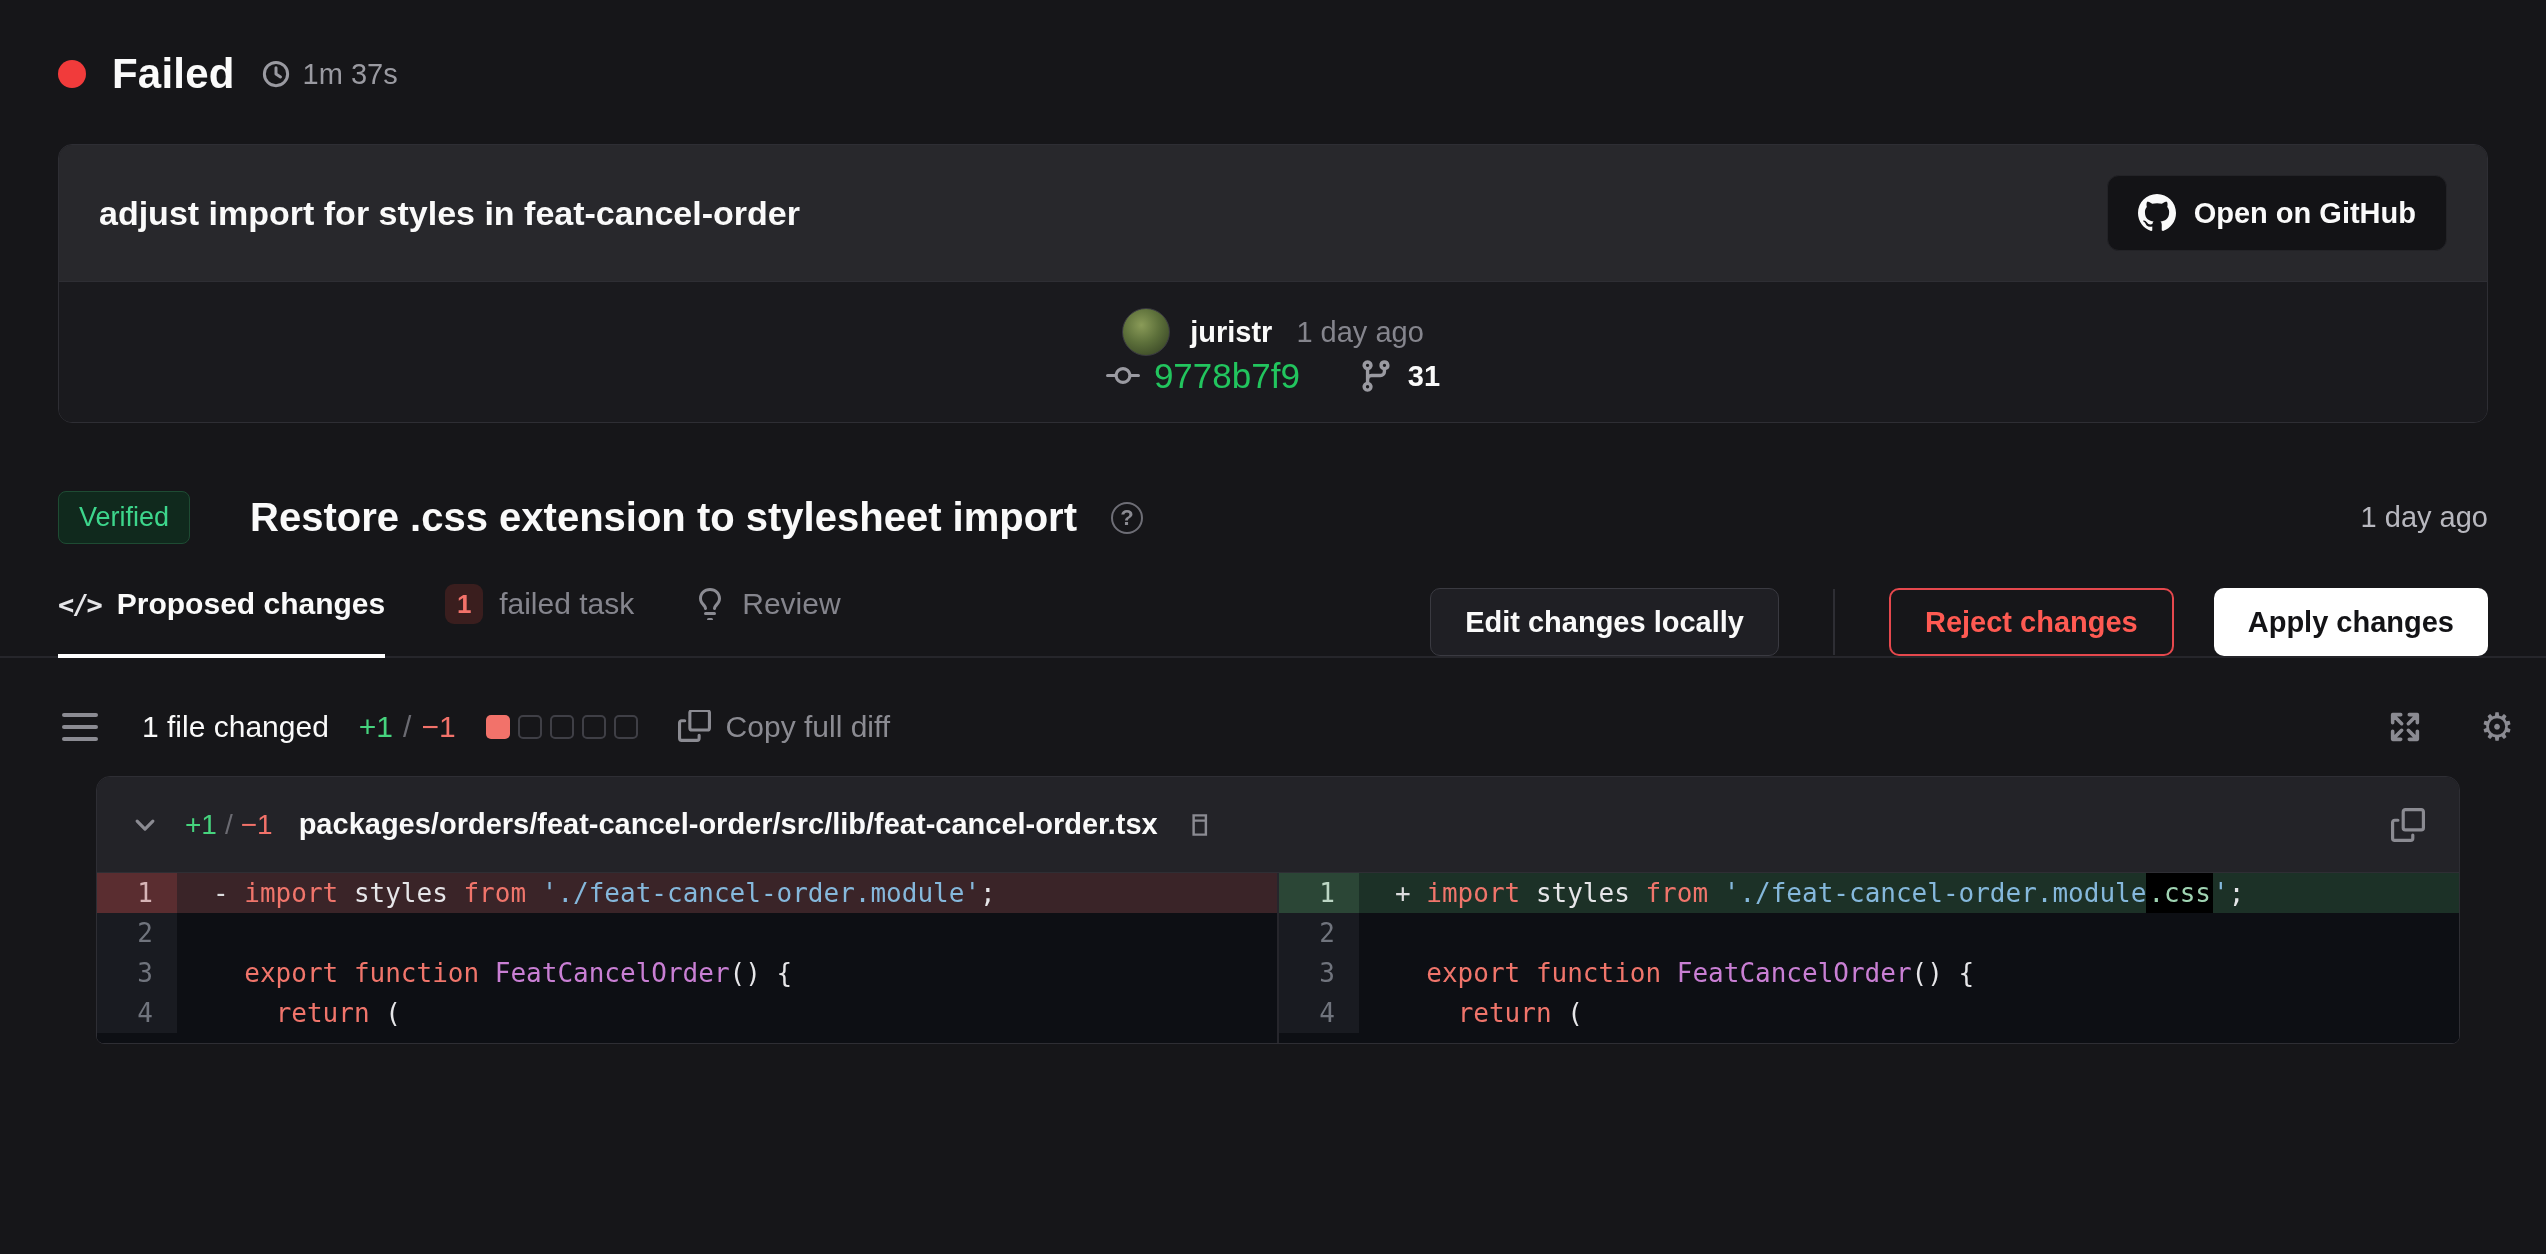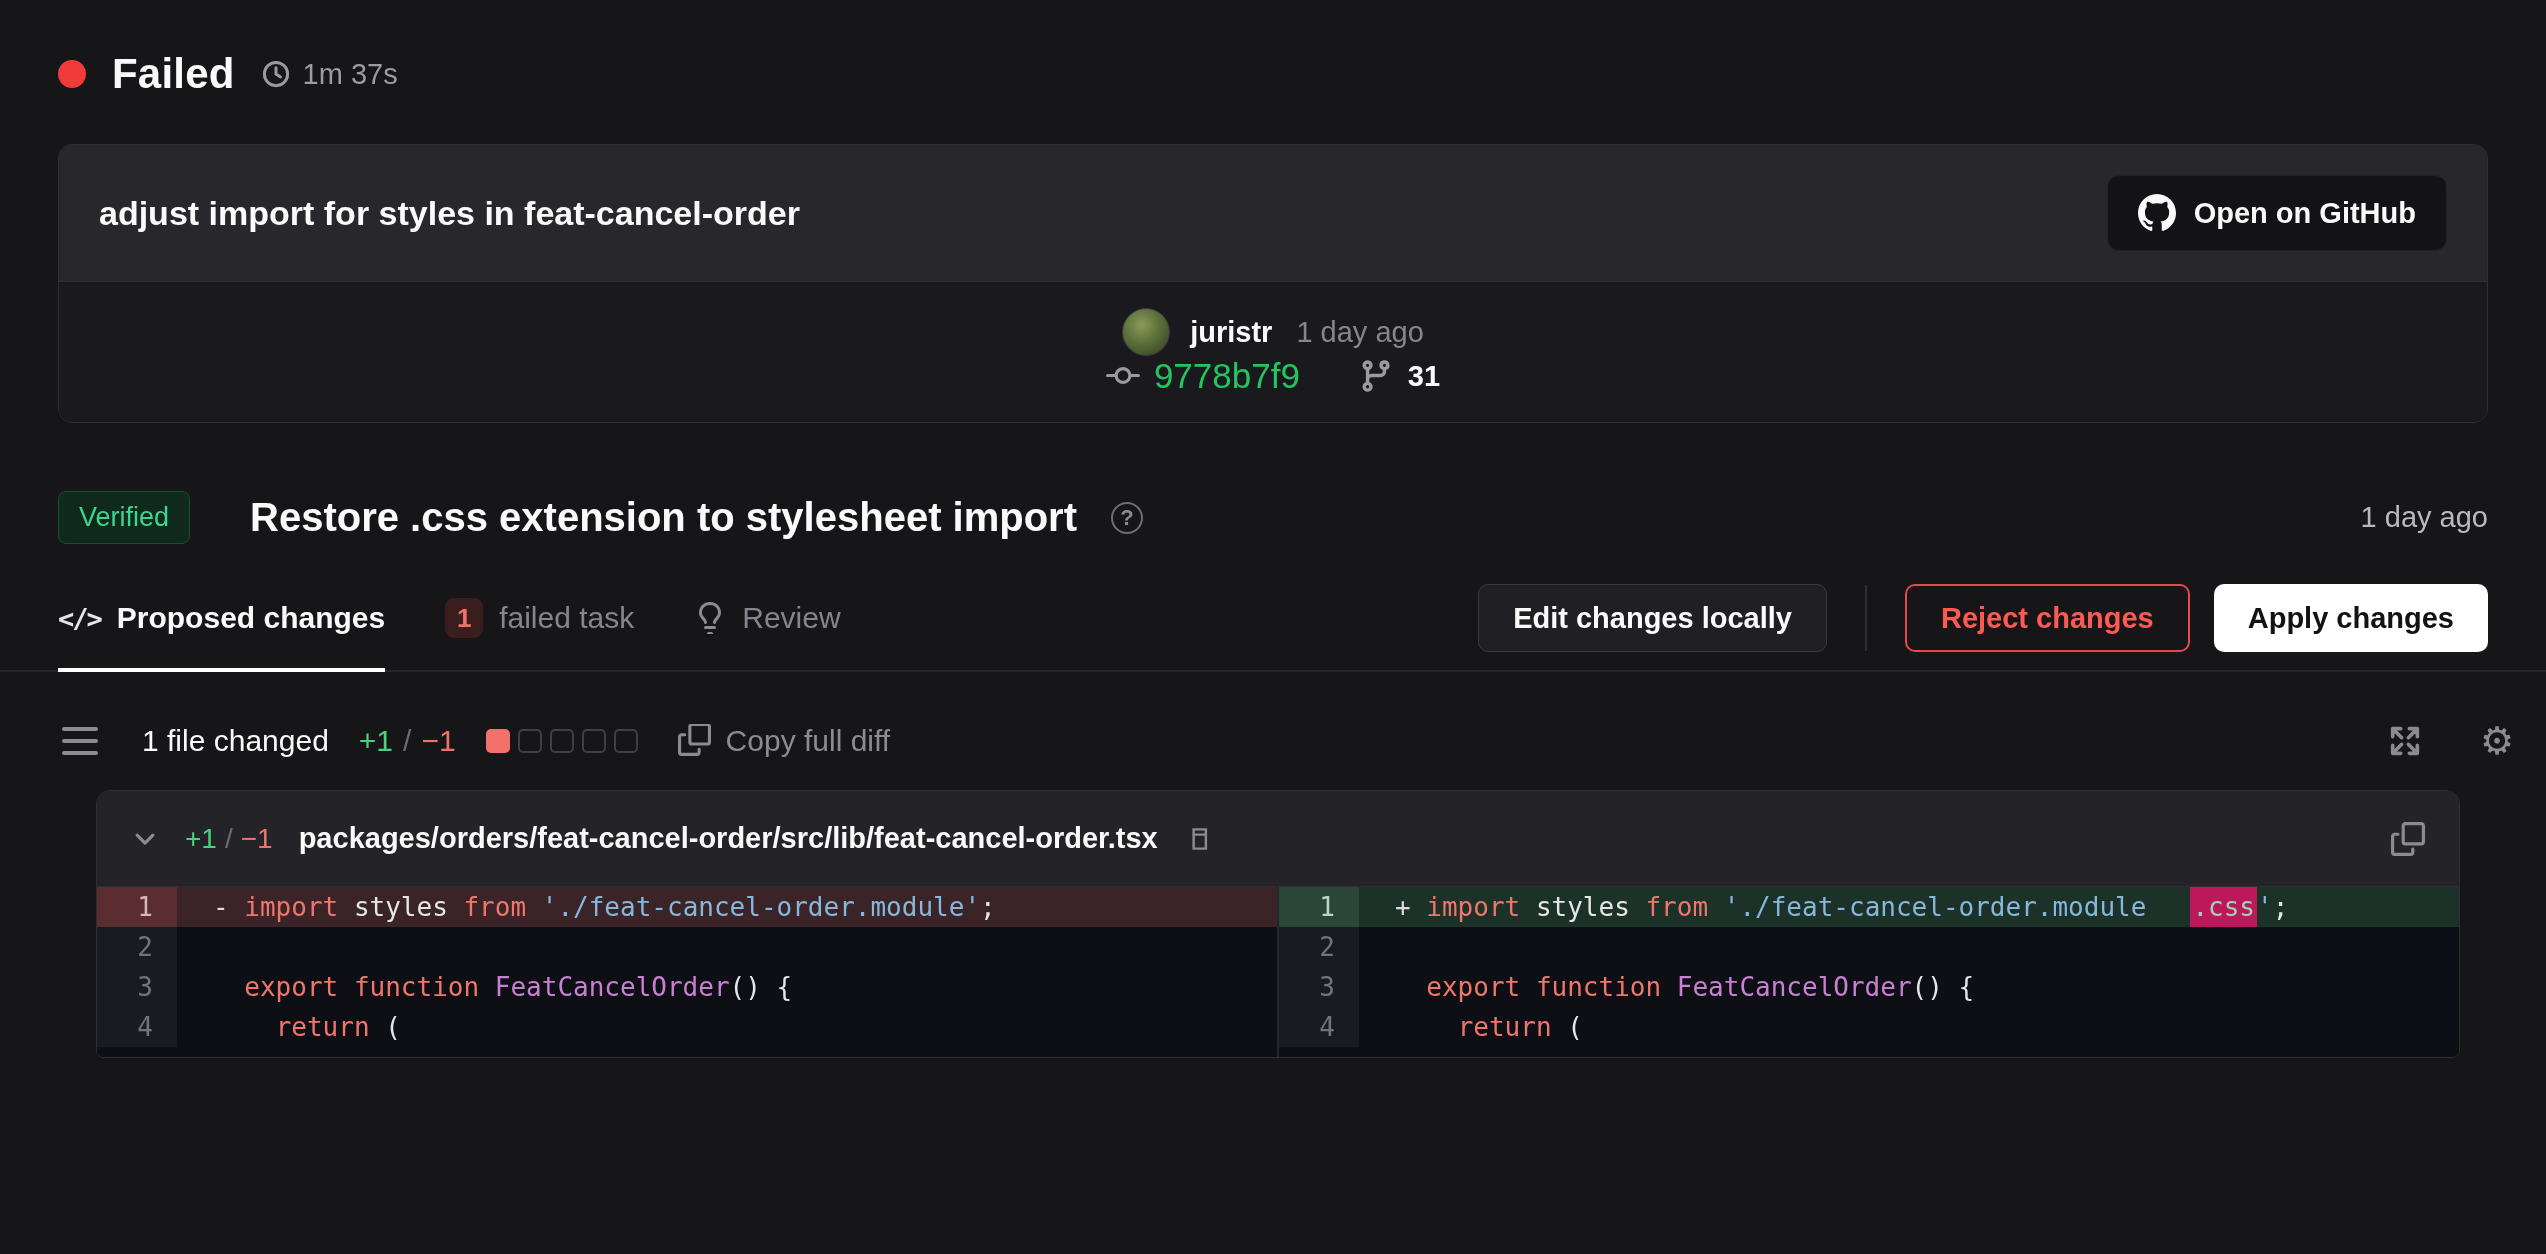--- a/index.html
+++ b/index.html
@@ -52,21 +52,21 @@
   .fix-time { margin-left:auto; color:#b8b8bf; font-size:29px; }
 
   
   .tabs-row { display:flex; align-items:flex-end; justify-content:space-between; padding:0 58px; margin-top:40px; border-bottom:2px solid #26262b; }
   .tabs { display:flex; gap:60px; }
   .tab { display:flex; align-items:center; gap:16px; color:#85858d; font-size:30px; padding-bottom:30px; cursor:pointer; border-bottom:4px solid transparent; margin-bottom:-2px; }
   .tab.active { color:#fafafa; font-weight:600; border-bottom-color:#ffffff; }
   .code-glyph { font-family:"DejaVu Sans Mono", monospace; font-size:27px; color:#e6e6e9; letter-spacing:-2px; }
   .count-badge { background:#3a1e1e; color:#f2726a; font-size:26px; font-weight:600; min-width:38px; height:40px;
     border-radius:9px; display:flex; align-items:center; justify-content:center; padding:0 10px; }
-  .actions { display:flex; align-items:center; gap:24px; padding-bottom:18px; }
+  .actions { display:flex; align-items:center; gap:40px; }
   .btn { border-radius:10px; font-size:29px; font-weight:600; height:68px; display:flex; align-items:center;
     padding:0 34px; cursor:pointer; border:none; font-family:"Liberation Sans", sans-serif; }
   .btn-edit { background:#1f1f24; border:1px solid #3a3a41; color:#fafafa; }
   .btn-divider { width:2px; height:66px; background:#2e2e34; margin:0 14px; }
   .btn-reject { background:transparent; border:2px solid #e5484d; color:#ff5a52; }
   .btn-apply { background:#ffffff; color:#131316; }
 
   
   .diff-toolbar { display:flex; align-items:center; justify-content:space-between; padding:50px 32px 0 62px; }
   .diff-toolbar-left { display:flex; align-items:center; gap:30px; }
@@ -99,21 +99,21 @@
   .code { flex:1; padding-left:36px; color:#e6e6e9; overflow:hidden; }
   .code-row.removed .gutter { background:#5a2d30; color:#d7b4b6; }
   .code-row.removed .code { background:#3a2428; }
   .code-row.added .gutter { background:#2b4636; color:#bcd6c4; }
   .code-row.added .code { background:#1c3127; }
   .tok-kw { color:#f0756b; }
   .tok-str { color:#85b8dc; }
   .tok-fn { color:#c97fd4; }
   .tok-pln { color:#e6e6e9; }
   .tok-sign { color:#dcdcde; }
-  .tok-strhl { color:#9fd3b2; background:#be185d; border-radius:4px; padding:16px 2px;margin-left:44px; }
+  .tok-strhl { color:#9fd3b2; background:#000000; border-radius:4px; padding:16px 2px; }
   .diff-pad { height:10px; background:#0d0f14; }
 </style>
 </head>
 <body>
 
 <div class="page">
 
   <div class="status-row">
     <span class="status-dot"></span>
     <span class="status-label">Failed</span>

